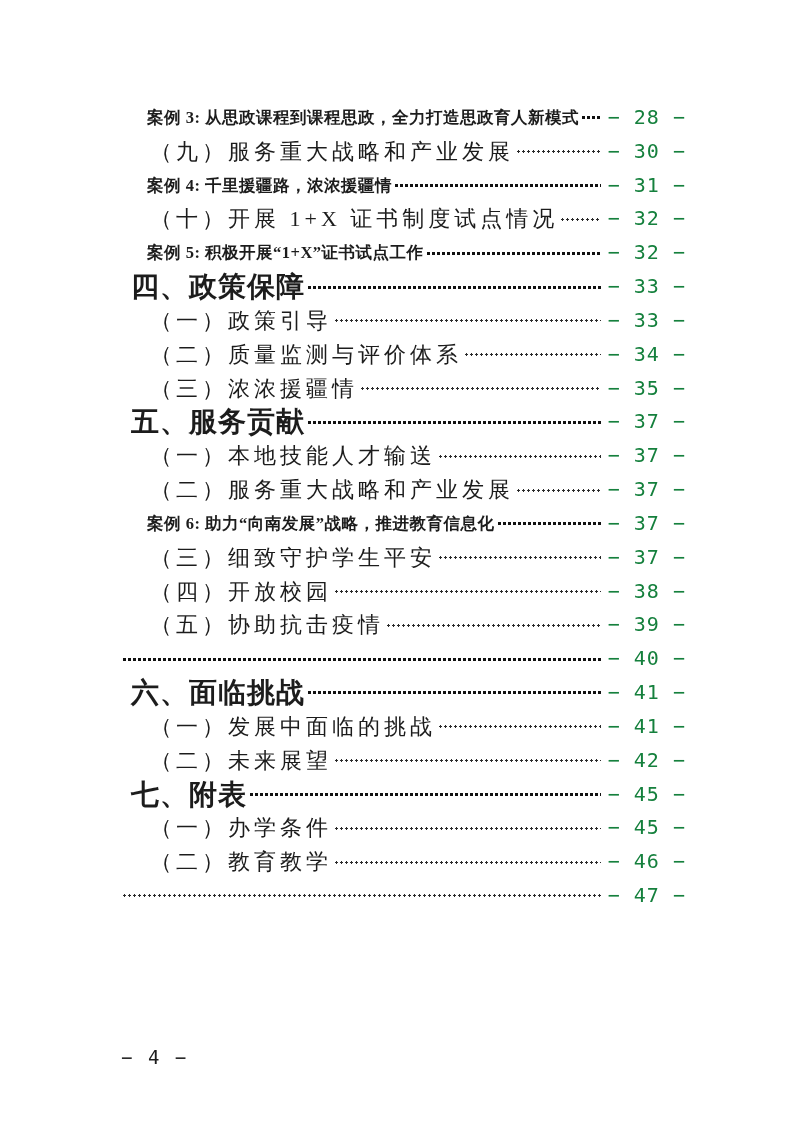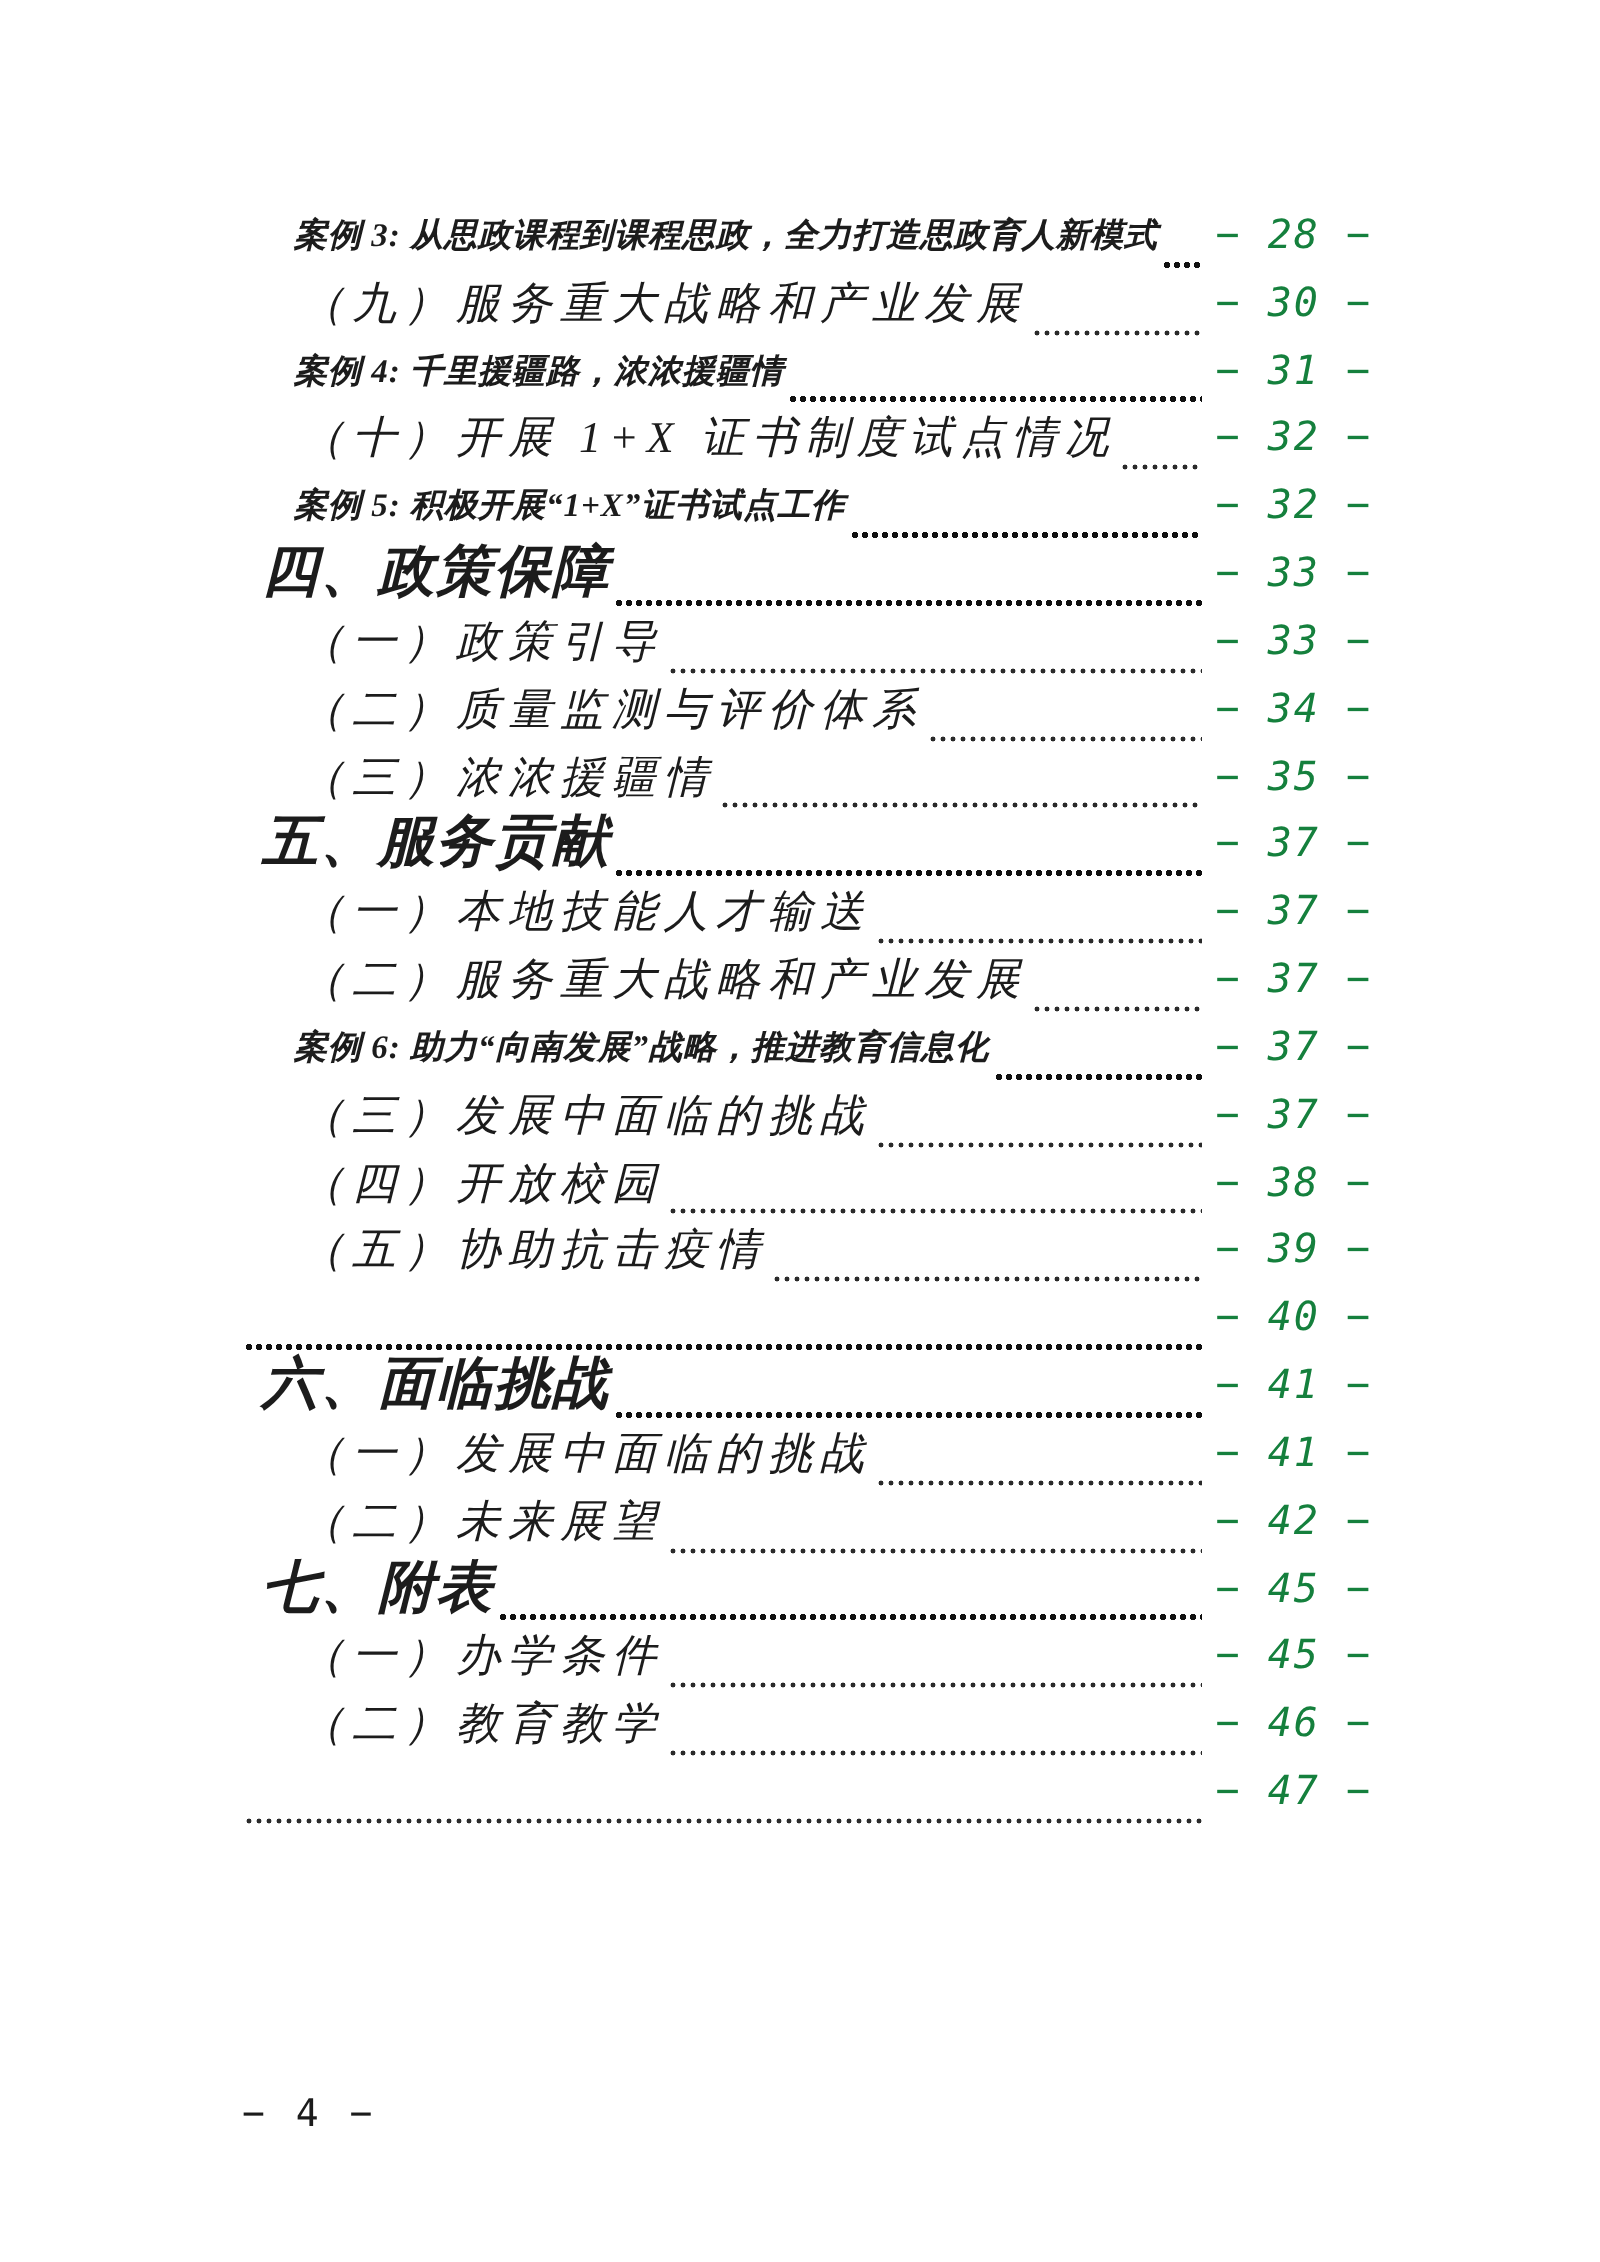--- a/index.html
+++ b/index.html
@@ -23,24 +23,23 @@
   .toc-list {
     position: absolute;
     left: 120px;
     top: 101px;
     width: 566px;
   }
   .toc-row {
     height: 33.83px;
     line-height: 33.83px;
     display: flex;
-    align-items: flex-end;
+    align-items: center;
     white-space: nowrap;
     overflow: hidden;
-    font-style: italic;
   }
   .toc-label {
     flex: 0 0 auto;
     font-family: "Liberation Serif", serif;
   }
   
   .lvl-section .toc-label {
     font-size: 28px;
     font-weight: bold;
     letter-spacing: 1px;
@@ -174,21 +173,21 @@
       <span class="toc-page">− 37 −</span>
     </div>
 
     <div class="toc-row lvl-case">
       <span class="toc-label">案例 6: 助力“向南发展”战略，推进教育信息化</span>
       <span class="toc-leader"></span>
       <span class="toc-page">− 37 −</span>
     </div>
 
     <div class="toc-row lvl-item">
-      <span class="toc-label">（三）发展中面临的挑战</span>
+      <span class="toc-label">（三）细致守护学生平安</span>
       <span class="toc-leader"></span>
       <span class="toc-page">− 37 −</span>
     </div>
 
     <div class="toc-row lvl-item">
       <span class="toc-label">（四）开放校园</span>
       <span class="toc-leader"></span>
       <span class="toc-page">− 38 −</span>
     </div>
 

